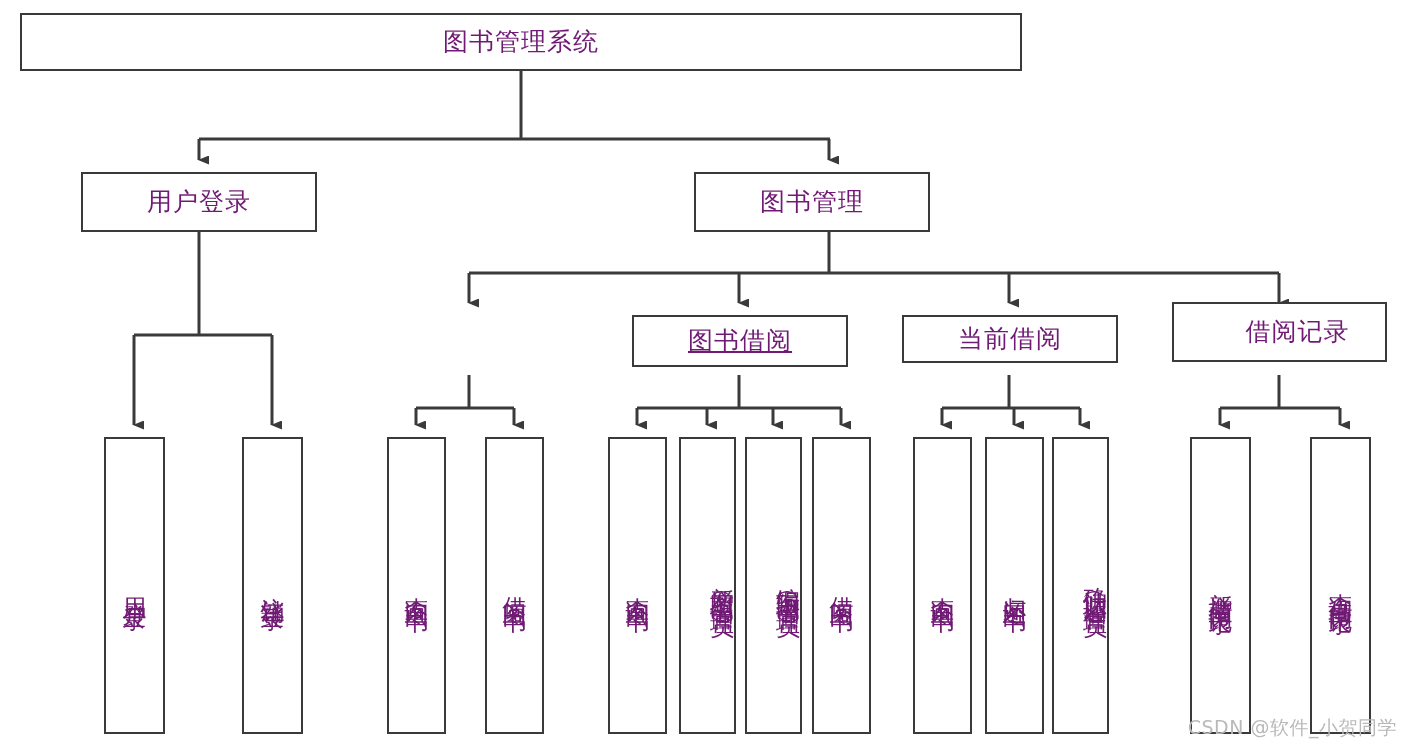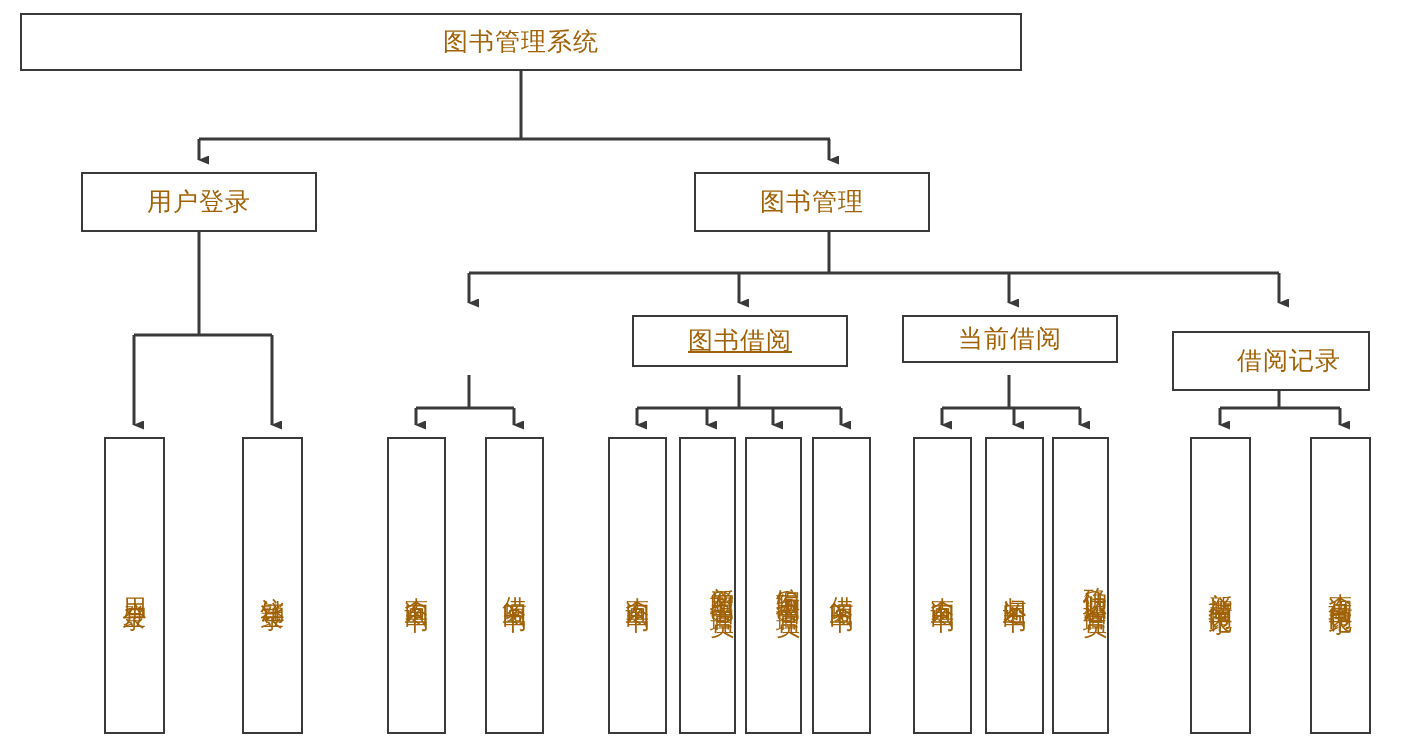--- a/index.html
+++ b/index.html
@@ -26,21 +26,21 @@
     pointer-events: none;
   }
   .node {
     position: absolute;
     box-sizing: border-box;
     background: #ffffff;
     border: 2px solid #3a3a3a;
     display: flex;
     align-items: center;
     justify-content: center;
-    color: #a16207;
+    color: #701a75;
   }
   .node.h {
     font-size: 25px;
     letter-spacing: 1px;
     line-height: 1.1;
   }
   .node.v {
     font-size: 24px;
     writing-mode: vertical-rl;
     text-orientation: upright;
@@ -121,34 +121,35 @@
     </g>
   </svg>
 
   <div class="node h" style="left:20px; top:13px; width:1002px; height:58px;">图书管理系统</div>
 
   <div class="node h" style="left:81px; top:172px; width:236px; height:60px;">用户登录</div>
   <div class="node h" style="left:694px; top:172px; width:236px; height:60px;">图书管理</div>
 
   <div class="node h" style="left:632px; top:315px; width:216px; height:52px;text-decoration:underline;">图书借阅</div>
   <div class="node h" style="left:902px; top:315px; width:216px; height:48px;">当前借阅</div>
-  <div class="node h" style="left:1172px; top:331px; width:198px; height:60px;padding-left:36px;">借阅记录</div>
+  <div class="node h" style="left:1172px; top:302px; width:215px; height:60px;padding-left:36px;">借阅记录</div>
 
   <div class="node v mid" style="left:104px; top:437px; width:61px; height:297px;">用户登录</div>
   <div class="node v mid" style="left:242px; top:437px; width:61px; height:297px;">注销登录</div>
 
   <div class="node v mid" style="left:387px; top:437px; width:59px; height:297px;">查询图书</div>
   <div class="node v mid" style="left:485px; top:437px; width:59px; height:297px;">借阅图书</div>
 
   <div class="node v mid" style="left:608px; top:437px; width:59px; height:297px;">查询图书</div>
   <div class="node v top" style="left:679px; top:437px; width:57px; height:297px;">新增图书（管理员）</div>
   <div class="node v top" style="left:745px; top:437px; width:57px; height:297px;">编辑图书（管理员）</div>
   <div class="node v mid" style="left:812px; top:437px; width:59px; height:297px;">借阅图书</div>
 
   <div class="node v mid" style="left:913px; top:437px; width:59px; height:297px;">查询图书</div>
   <div class="node v mid" style="left:985px; top:437px; width:59px; height:297px;">归还图书</div>
   <div class="node v top" style="left:1052px; top:437px; width:57px; height:297px;">确认归还（管理员）</div>
 
   <div class="node v mid" style="left:1190px; top:437px; width:61px; height:297px;">新增借阅记录</div>
   <div class="node v mid" style="left:1310px; top:437px; width:61px; height:297px;">查询借阅记录</div>
 
+  <div class="watermark">CSDN @软件_小贺同学</div>
 
 </div>
 
 </body></html>

